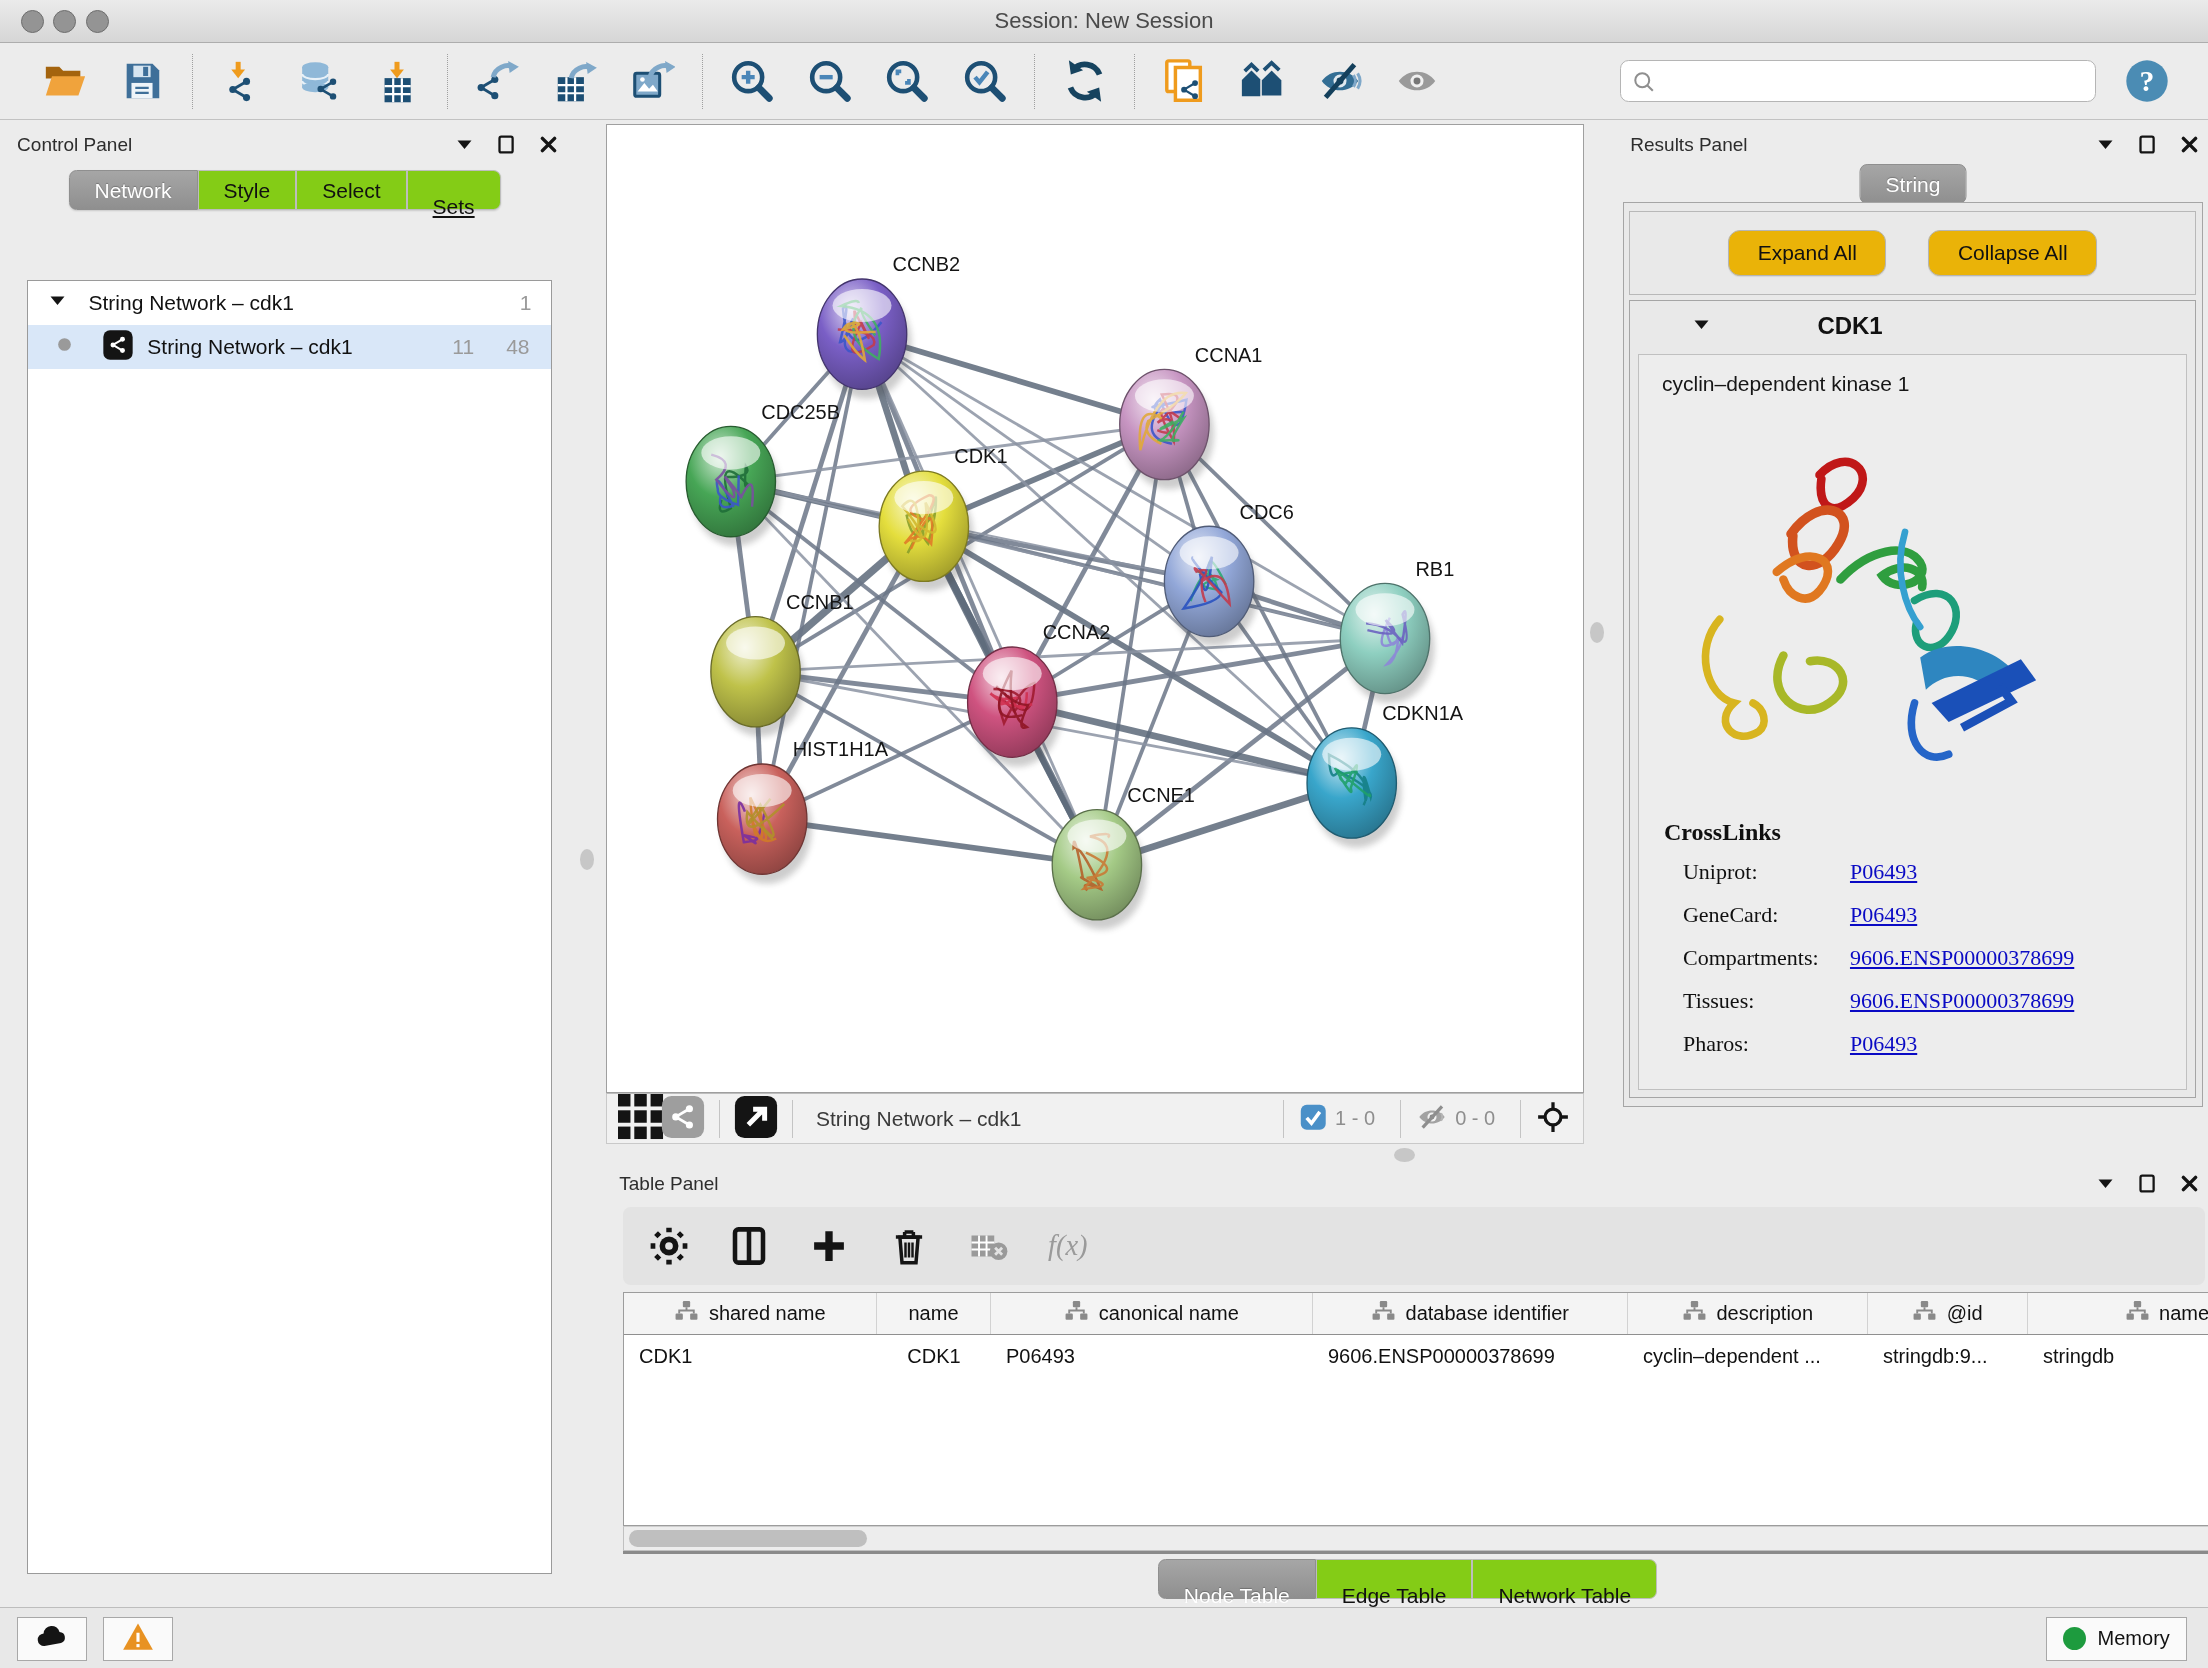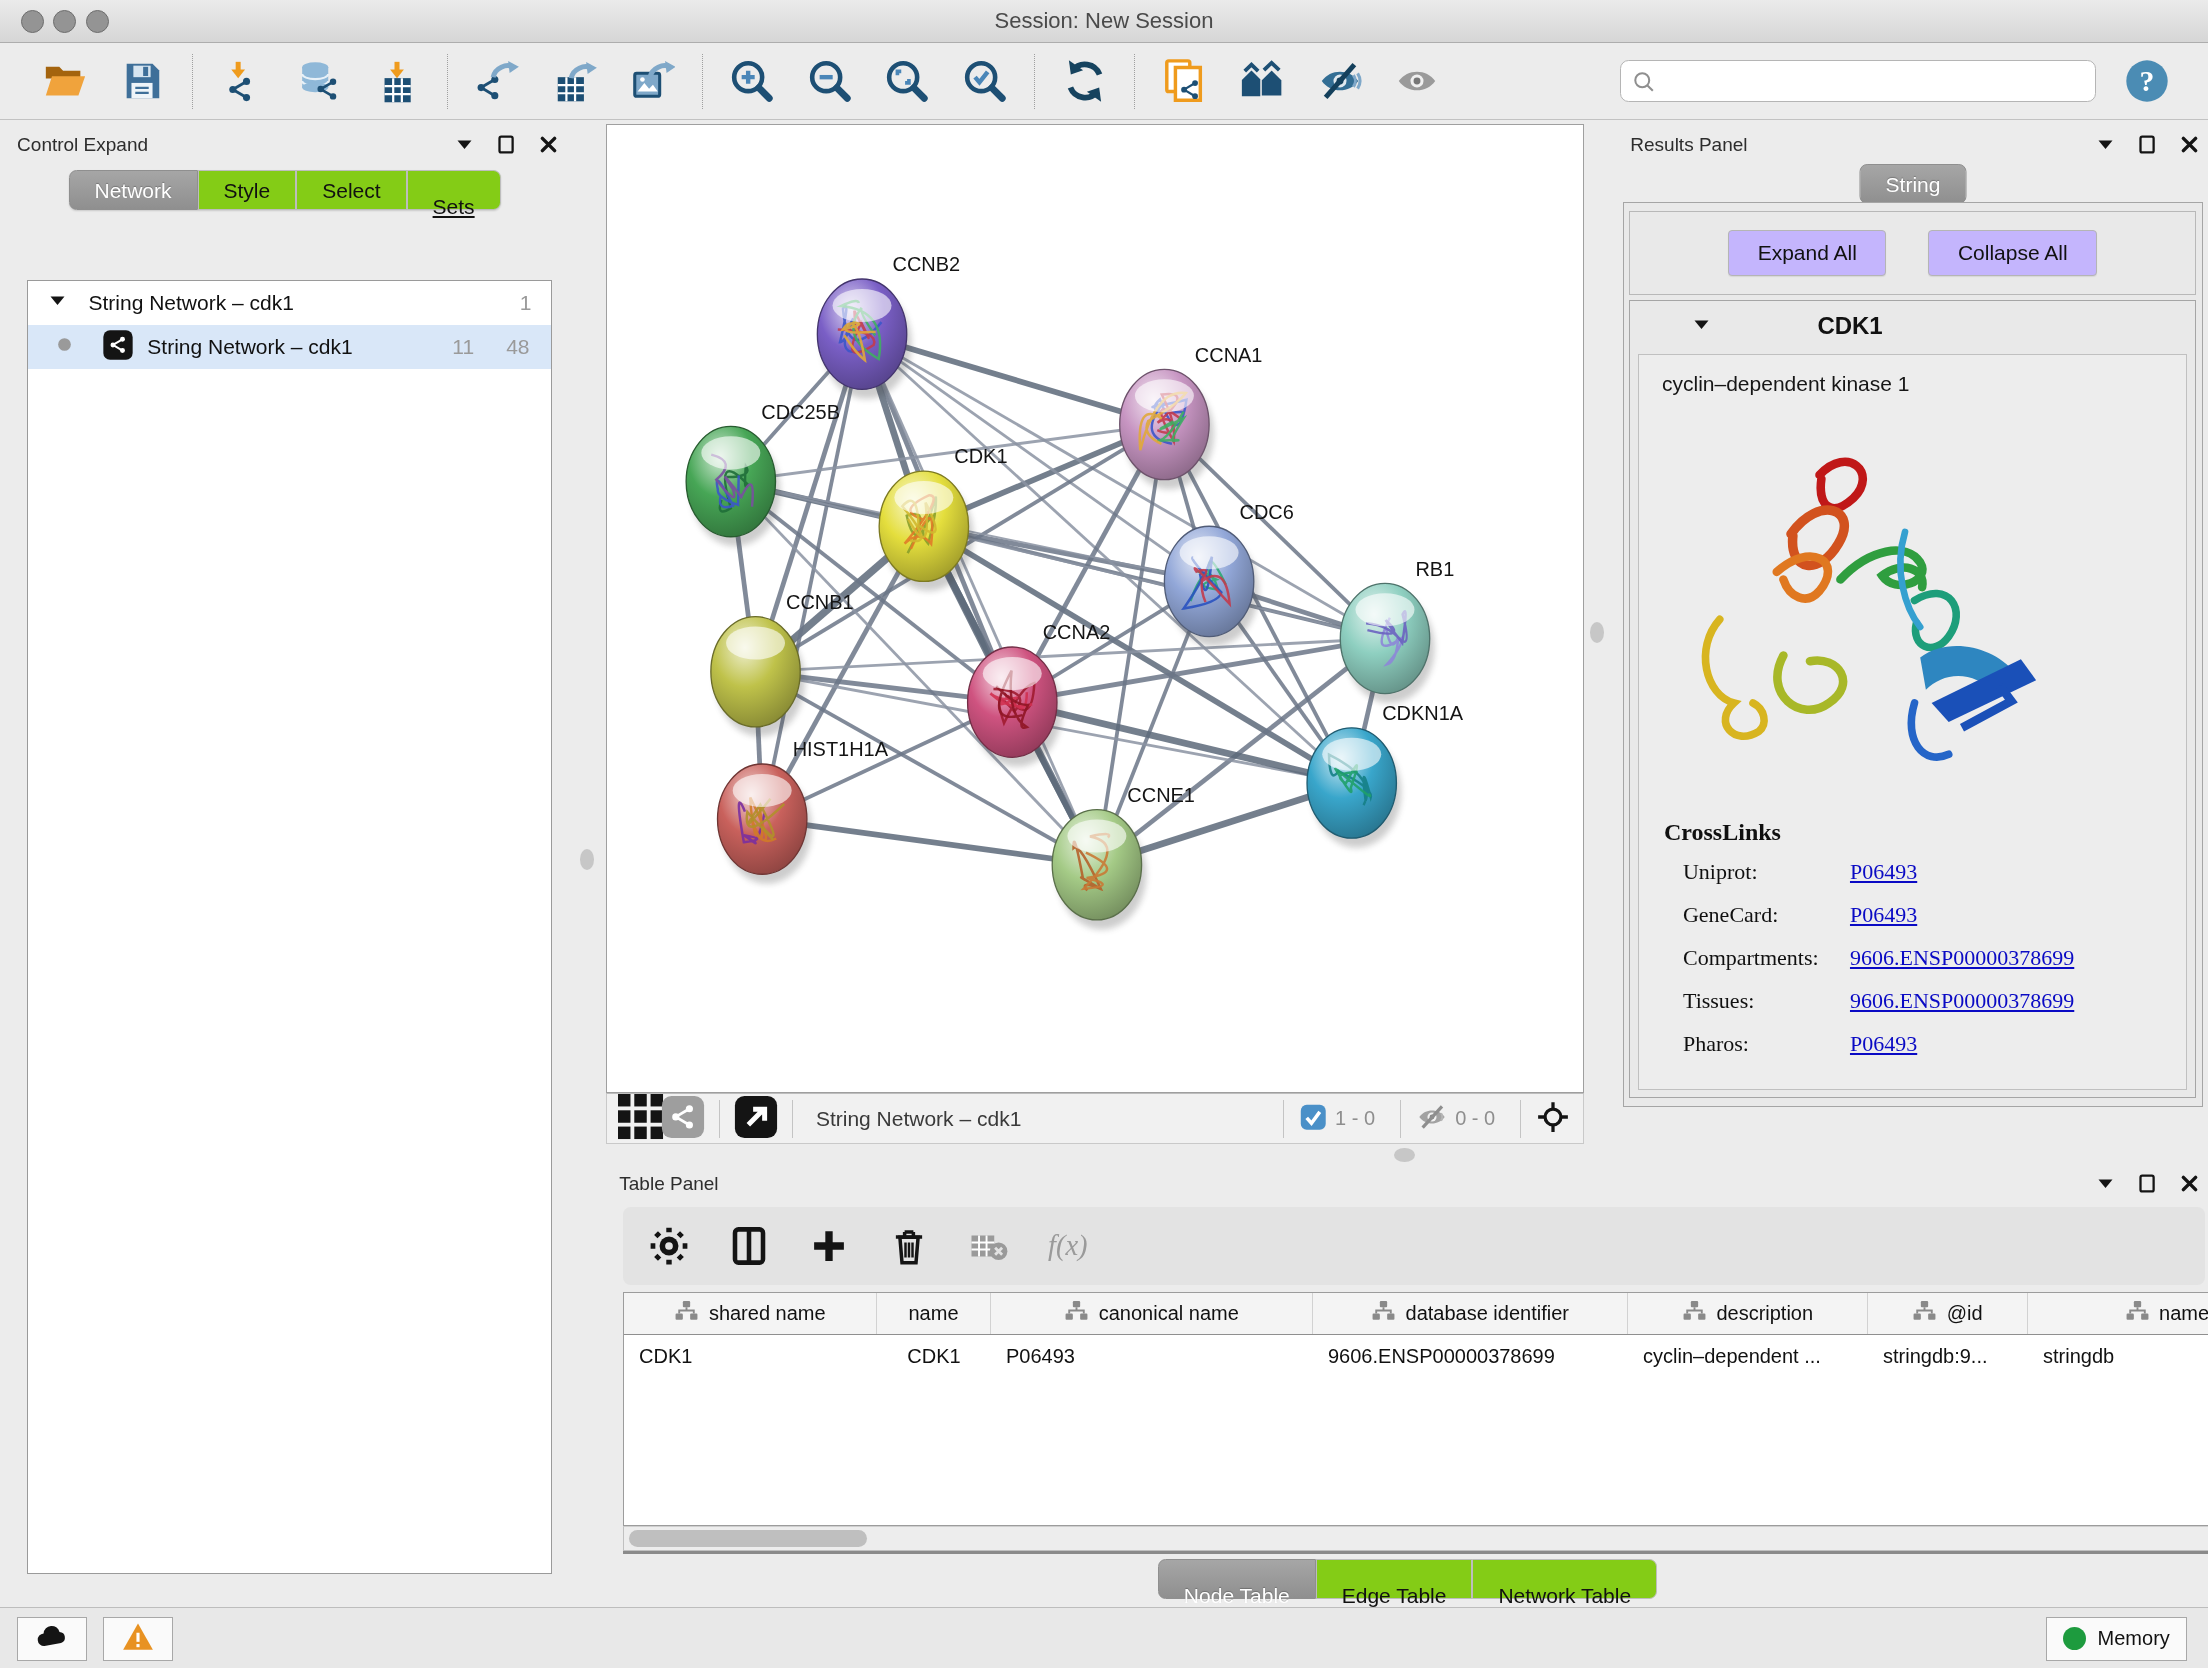--- a/index.html
+++ b/index.html
@@ -60,21 +60,21 @@
   #net-title{font-size:21px;color:#3a3a3a;margin-left:7.6px;}
   .nt-count{font-size:20px;color:#8e8e8e;margin:0 9.5px 0 7.6px;}
 
   
   #results-panel{left:1617px;top:124px;width:592px;height:989px;}
   #rp-tab{position:absolute;left:50%;transform:translateX(-50%);top:40px;width:107px;border-radius:7.6px;}
   #rp-box{position:absolute;left:5.7px;top:78px;width:580px;height:905px;background:#e9e9e9;
     border:1.4px solid #a5a5a5;box-sizing:border-box;}
   #rp-buttons{position:absolute;left:5.7px;top:7.6px;right:5.7px;height:82px;border:1.4px solid #b8b8b8;
     display:flex;align-items:center;justify-content:center;gap:42px;background:#e9e9e9;}
-  .rp-btn{height:44px;background:#c4b5fd;border:1px solid #b5b5b5;border-radius:4px;font-size:21px;color:#111;
+  .rp-btn{height:44px;background:#eab308;border:1px solid #b5b5b5;border-radius:12px;font-size:21px;color:#111;
     padding:0 28.5px;display:flex;align-items:center;box-shadow:0 1px 1px rgba(0,0,0,.08);}
   #cdk-box{position:absolute;left:5.7px;top:97px;right:5.7px;bottom:7.6px;border:1.4px solid #a5a5a5;background:#e9e9e9;}
   #cdk-header{height:49px;display:flex;align-items:center;}
   #cdk-name{font-size:24px;font-weight:bold;color:#111;margin-left:105px;}
   #cdk-inner{position:absolute;left:7.6px;top:53px;right:7.6px;bottom:7.6px;border:1px solid #c0c0c0;background:#ededed;overflow:hidden;}
   #cdk-desc{font-size:21px;color:#161616;margin:17px 0 0 23px;}
   #structure{position:absolute;left:38px;top:63px;}
   #crosslinks{position:absolute;left:25px;top:464px;font-family:"Liberation Serif",serif;color:#101010;}
   #crosslinks h3{font-size:24px;margin:0 0 13.3px 0;}
   .cl-row{display:flex;font-size:22px;margin-bottom:17px;}
@@ -312,21 +312,21 @@
   </span>
   <span id="help-btn" class="tb-btn">
       <svg width="46" height="46" viewBox="0 0 24 24">
         <circle cx="12" cy="12" r="10.8" fill="#4b8cb4"></circle>
         <text x="12" y="17.2" text-anchor="middle" font-size="15.5" font-weight="bold" fill="#fff" font-family="'Liberation Serif',serif">?</text>
       </svg>
     </span>
 </div>
 
 <div id="control-panel" class="abs">
-  <div class="panel-title" style="margin:9.5px 0 0 7.6px">Control Expand</div>
+  <div class="panel-title" style="margin:9.5px 0 0 7.6px">Control Panel</div>
   <div class="panel-controls">
     <span class="ic-tri">
         <svg width="21" height="21" viewBox="0 0 24 24">
           <path d="M4 7.5 h16 l-8 9.5z" fill="#141414"></path>
         </svg>
       </span>
     <span class="ic-float">
         <svg width="21" height="21" viewBox="0 0 24 24">
           <rect x="4" y="3" width="15" height="18" rx="2" fill="none" stroke="#141414" stroke-width="2.6"></rect>
         </svg>

